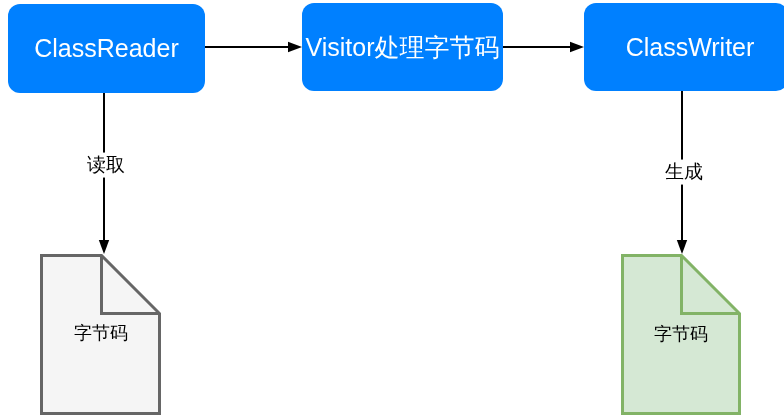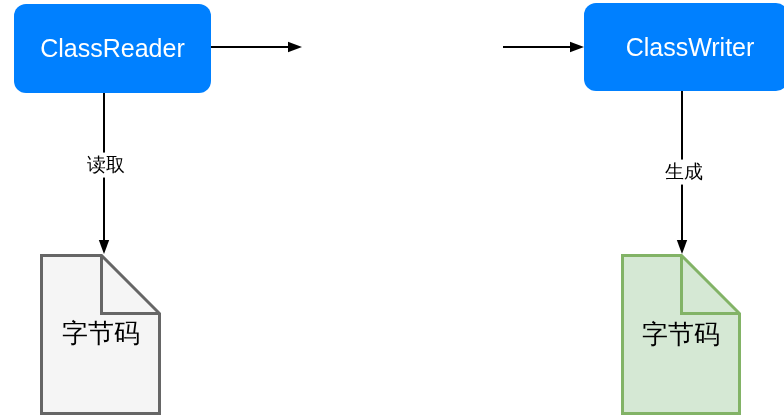--- a/index.html
+++ b/index.html
@@ -14,33 +14,33 @@
   .doc1-shape{fill:var(--doc1-fill,#f5f5f5);stroke:var(--doc1-stroke,#666);stroke-width:3;}
   .doc1-fold{fill:none;stroke:var(--doc1-stroke,#666);stroke-width:3;}
   .doc2-shape{fill:var(--doc2-fill,#d5e8d4);stroke:var(--doc2-stroke,#82b366);stroke-width:3;}
   .doc2-fold{fill:none;stroke:var(--doc2-stroke,#82b366);stroke-width:3;}
   .node{
     position:absolute;border-radius:12px;
     background:var(--node-fill,#0080ff);color:var(--node-text,#fff);
     display:flex;align-items:center;justify-content:center;
     font-size:25px;line-height:1;white-space:nowrap;
   }
-  .node1{left:14px;top:4px;width:197px;height:89px;}
+  .node1{left:8px;top:4px;width:197px;height:89px;}
   .node2{left:302px;top:3px;width:201px;height:88px;}
   .node3{left:584px;top:3px;width:196px;height:88px;padding-left:8px;}
   .edge-label{
     position:absolute;transform:translate(-50%,-50%);
     background:var(--canvas-bg,#fff);color:#000;
     font-size:19px;line-height:1.1;padding:2px 2px;white-space:nowrap;
   }
   .edge-label-read{left:106px;top:165px;}
   .edge-label-generate{left:684px;top:172px;}
   .doc-label{
     position:absolute;transform:translate(-50%,-50%);
-    color:#000;font-size:26px;line-height:1;white-space:nowrap;
+    color:#000;font-size:18px;line-height:1;white-space:nowrap;
   }
   .doc-label-1{left:101px;top:333px;}
   .doc-label-2{left:681px;top:334px;}
 </style>
 </head>
 <body>
 
 <div class="canvas">
 
   <svg class="overlay" viewBox="0 0 784 420" aria-hidden="true">
@@ -60,20 +60,23 @@
     <path d="M41.5,255.5 H101.5 L159.5,313.5 V413.5 H41.5 Z" class="doc1-shape"></path>
     <path d="M101.5,255.5 V313.5 H159.5" class="doc1-fold"></path>
 
     <path d="M622.5,255.5 H681.5 L739.5,313.5 V413.5 H622.5 Z" class="doc2-shape"></path>
     <path d="M681.5,255.5 V313.5 H739.5" class="doc2-fold"></path>
   </svg>
 
   <div class="node node1">
     <span>ClassReader</span>
   </div>
+  <div class="node node2">
+    <span>Visitor处理字节码</span>
+  </div>
   <div class="node node3">
     <span>ClassWriter</span>
   </div>
 
   <div class="edge-label edge-label-read">读取</div>
   <div class="edge-label edge-label-generate">生成</div>
 
   <div class="doc-label doc-label-1">字节码</div>
   <div class="doc-label doc-label-2">字节码</div>
 

